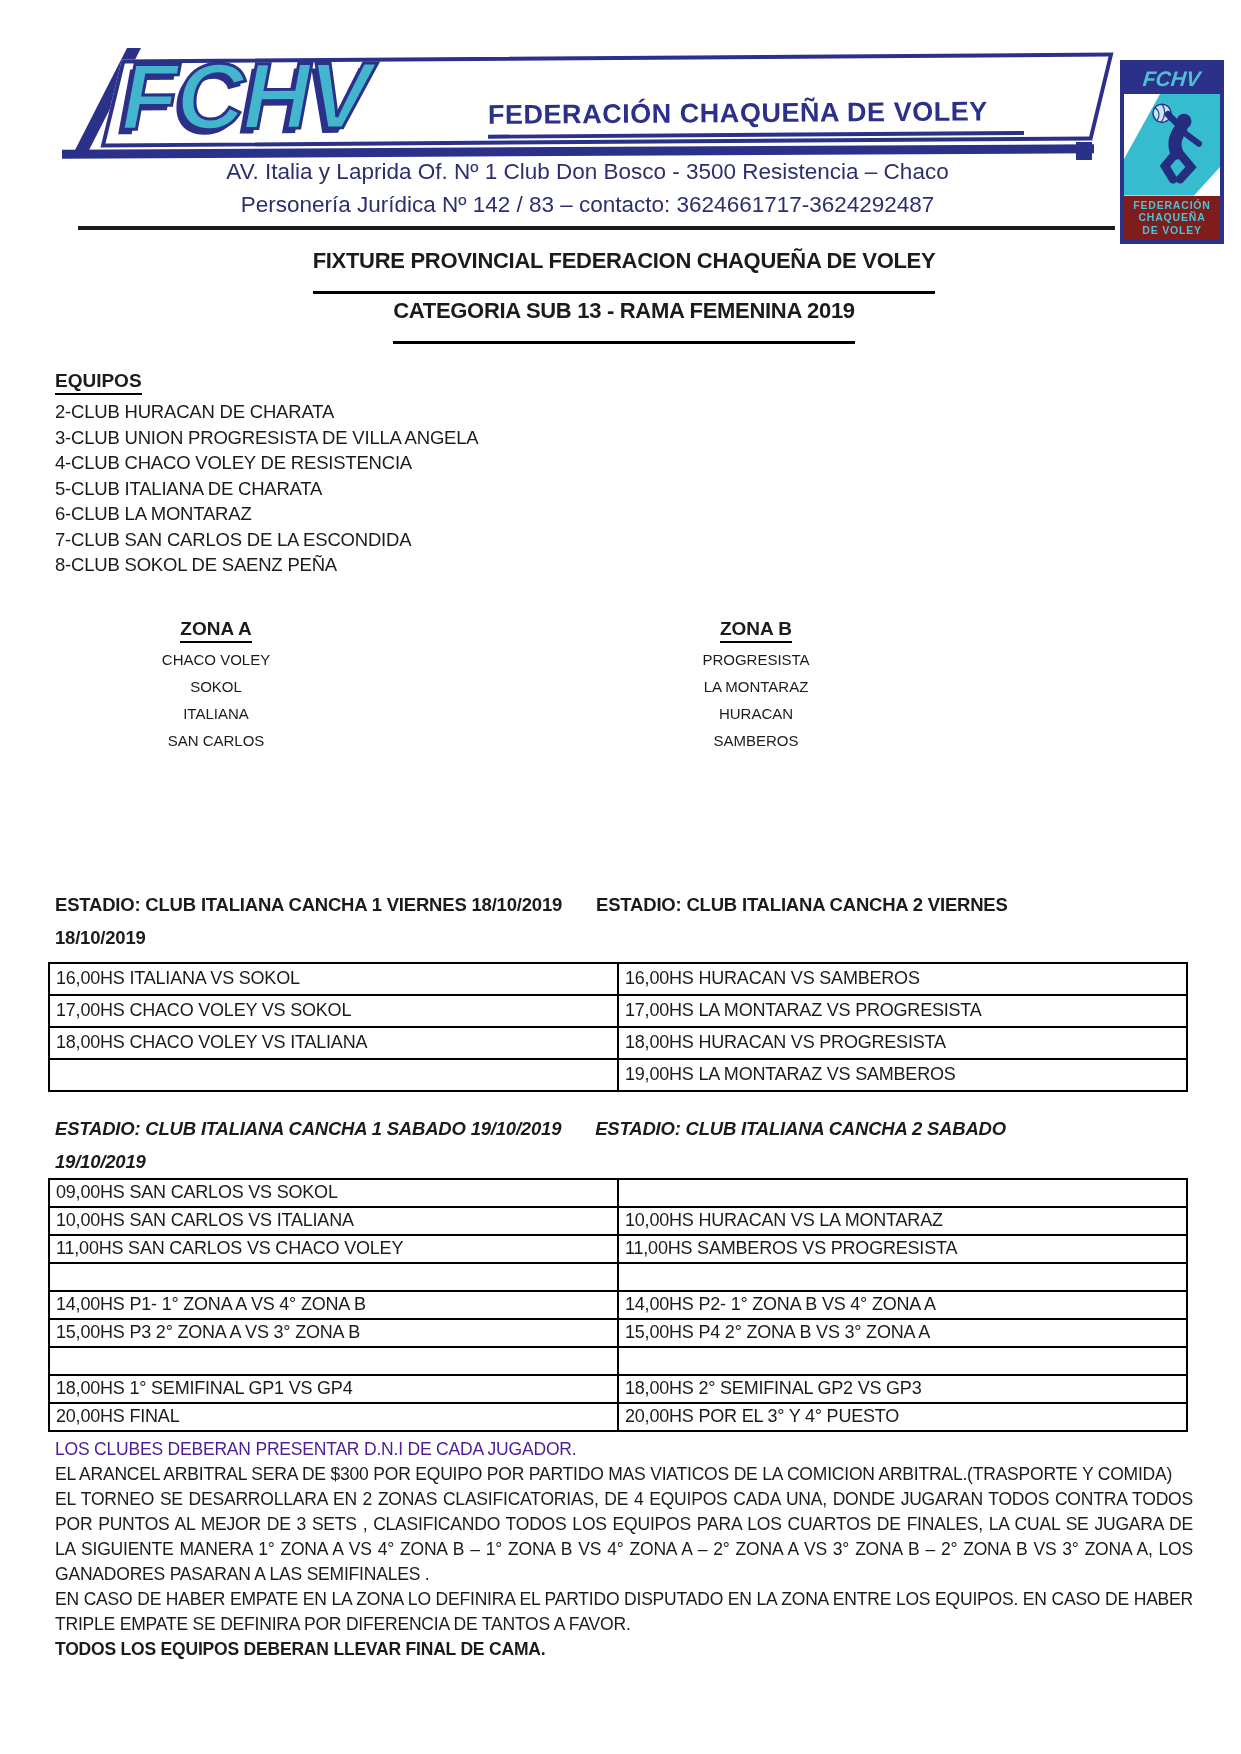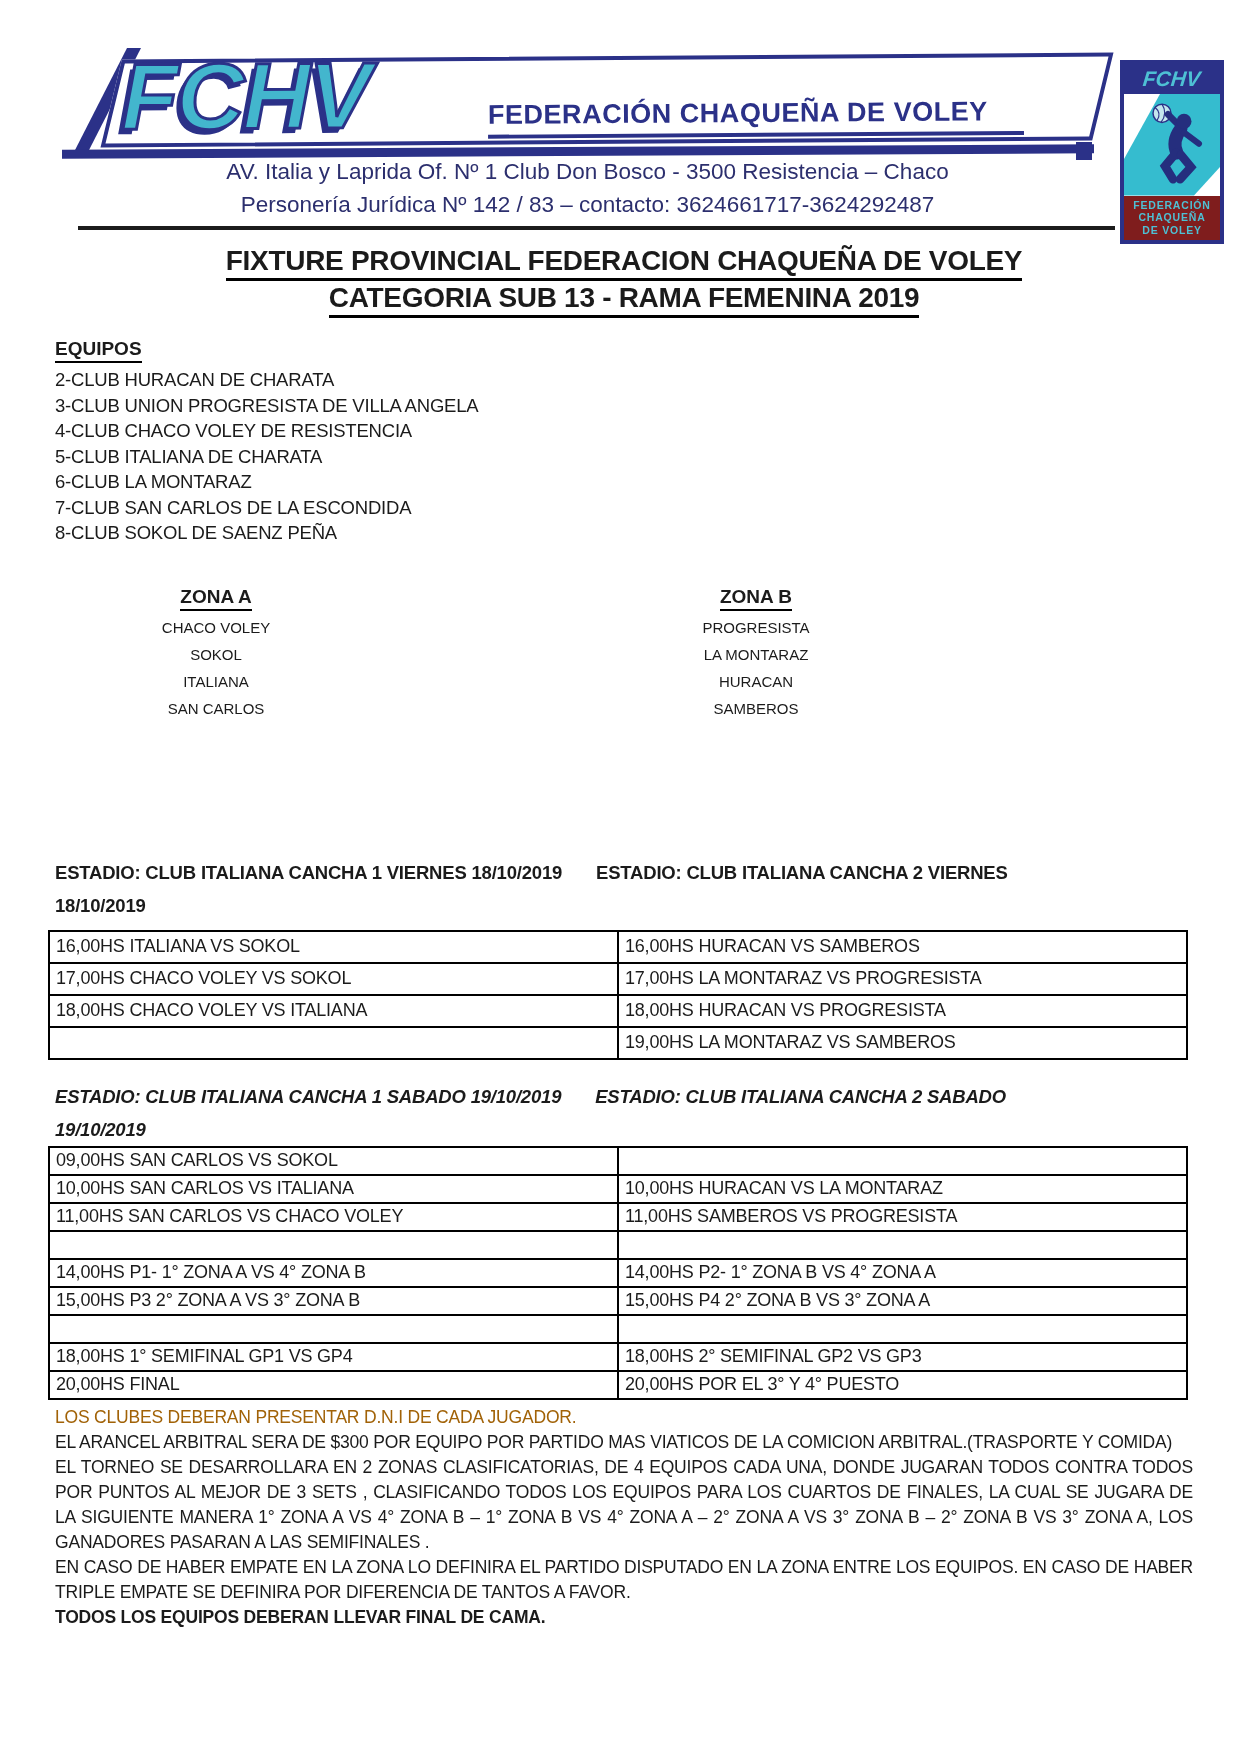--- a/index.html
+++ b/index.html
@@ -76,25 +76,25 @@
     background:#7f1d1d;padding:3px 0 4px 0;text-align:center;
   }
   .badge-bottom div{
     font-size:10.5px;line-height:12.5px;font-weight:bold;color:#4ec0d4;
     letter-spacing:0.8px;
   }
   
   .content{padding:0 48px 0 55px;}
   .title{ text-align:center;margin-top:8px; }
   .title div{
-    display:inline-block;font-size:28px;line-height:30px;font-weight:bold;
+    display:inline-block;font-size:22px;line-height:30px;font-weight:bold;
     letter-spacing:-0.3px;border-bottom:3px solid #000;
-    padding-bottom:2px;margin-bottom:2px;
-  }
-  .equipos{margin-top:18px;}
+    padding-bottom:15px;margin-bottom:2px;
+  }
+  .equipos{margin-top:24px;}
   .equipos-heading{
     display:inline-block;font-size:19px;font-weight:bold;
     border-bottom:2.5px solid #000;padding-bottom:1px;margin-bottom:4px;
   }
   .equipo-item{
     font-size:18.5px;line-height:25.5px;letter-spacing:-0.2px;margin:0;
   }
   .zonas{position:relative;height:140px;margin-top:40px;}
   .zona{position:absolute;top:0;text-align:center;}
   .zona-a{left:33px;width:256px;}
@@ -120,21 +120,21 @@
     font-size:18px;letter-spacing:-0.2px;
     padding:0 6px;vertical-align:middle;
     overflow:hidden;white-space:nowrap;
   }
   .t-viernes{margin-top:8px;}
   .t-viernes td{height:30px;}
   .t-sabado{margin-top:0;}
   .t-sabado td{height:26px;}
   .notes{margin-top:5px;}
   .notes p{margin:0;font-size:17.5px;line-height:25px;letter-spacing:-0.2px;}
-  .note-red{color:#a16207;}
+  .note-red{color:#4c1d95;}
   .note-just{text-align:justify;}
   .note-bold{font-weight:bold;}
 </style>
 </head>
 <body>
 
 <div class="page">
 
   <div class="header">
     <div class="slash"></div>

